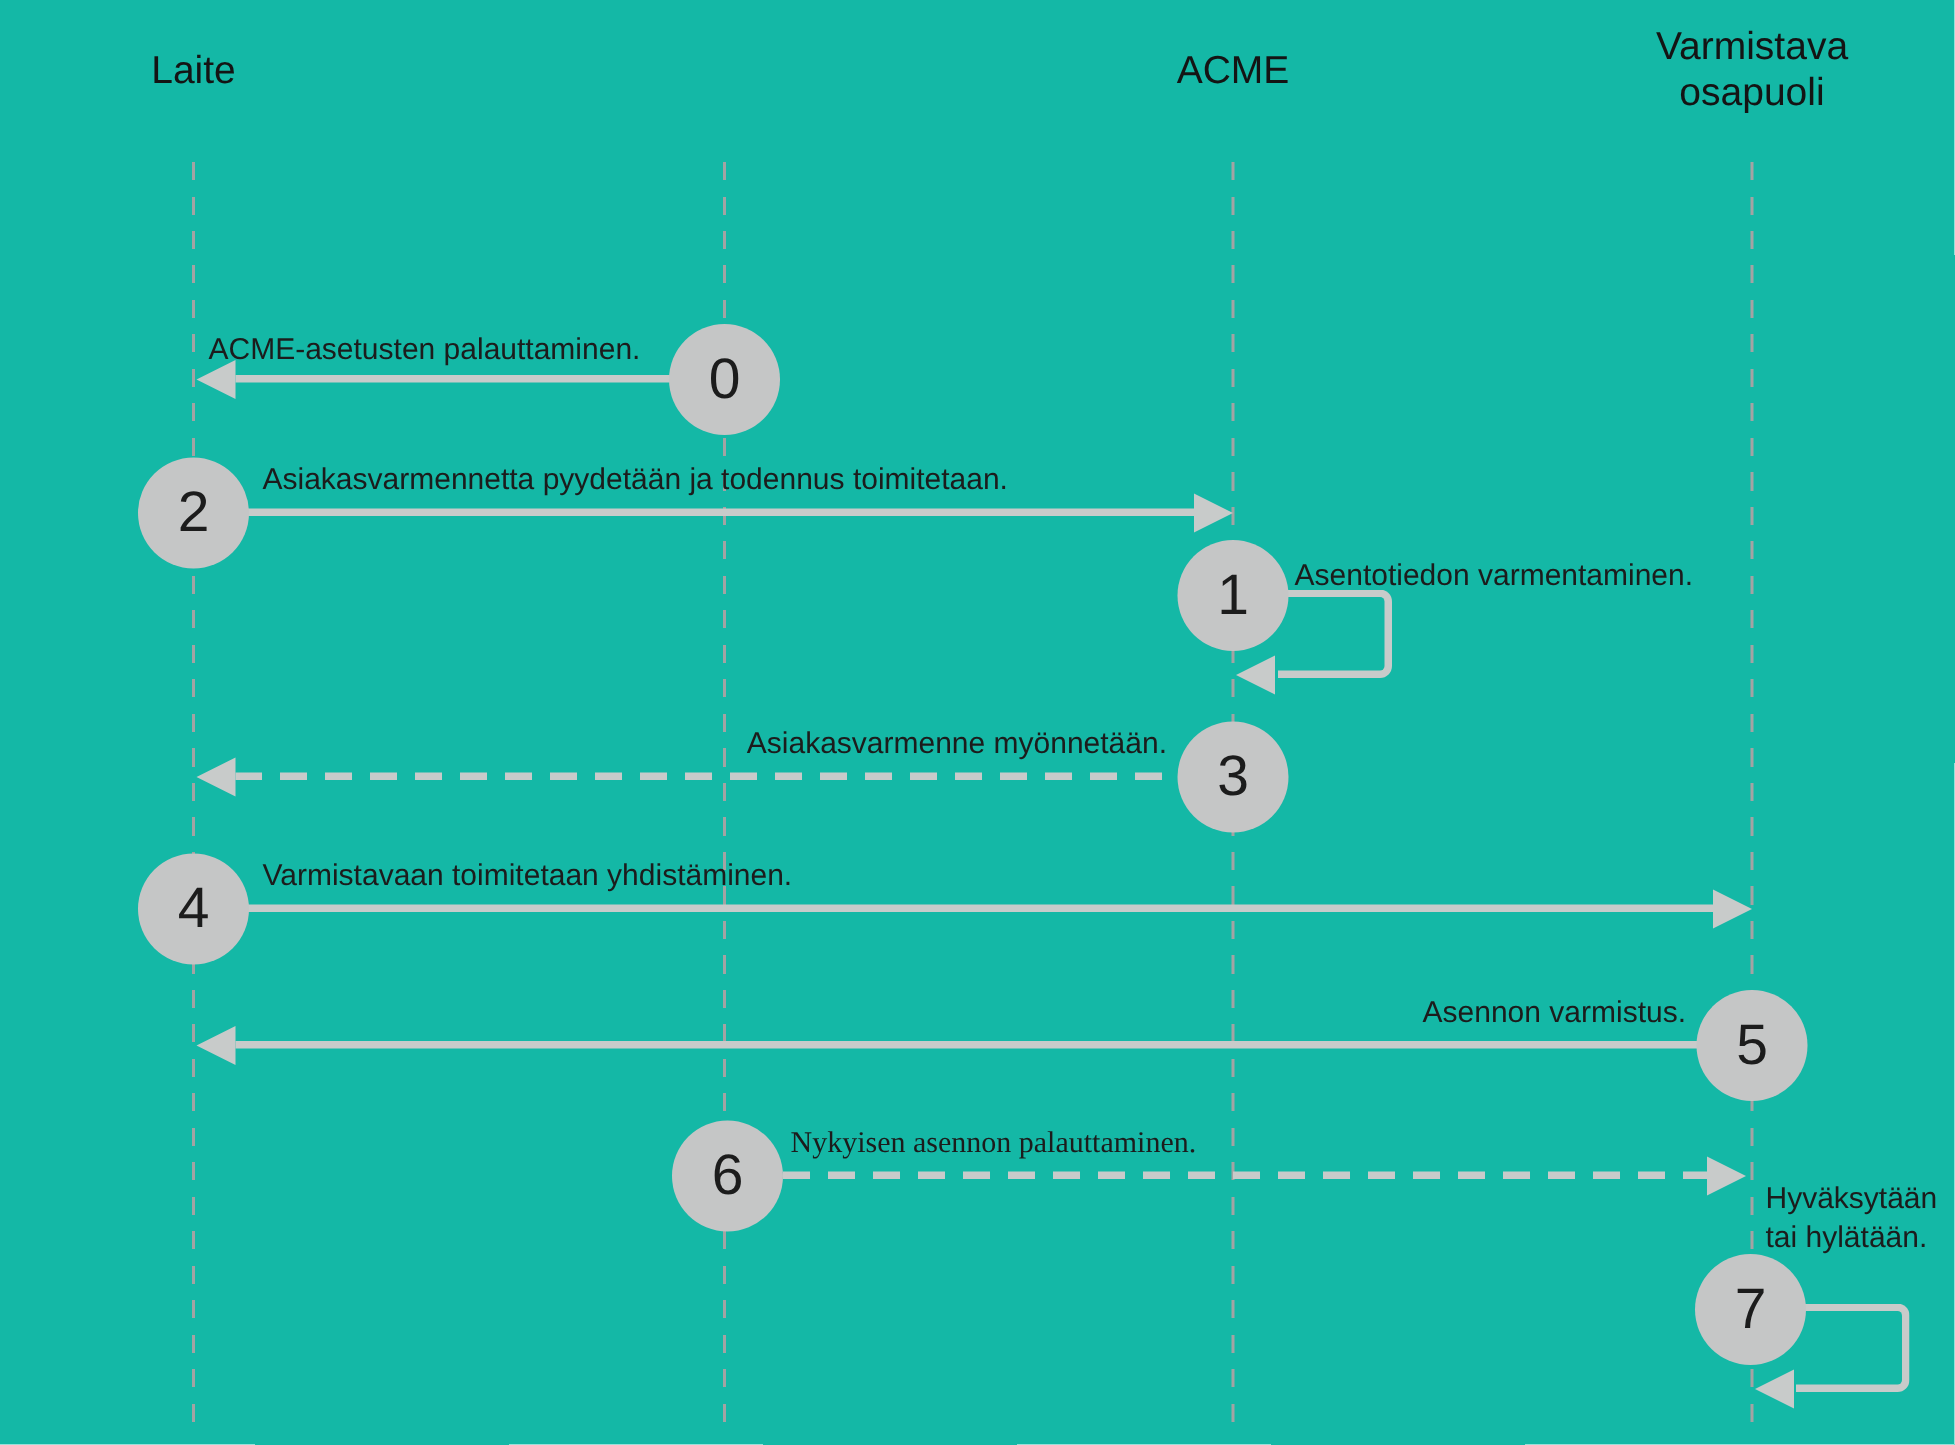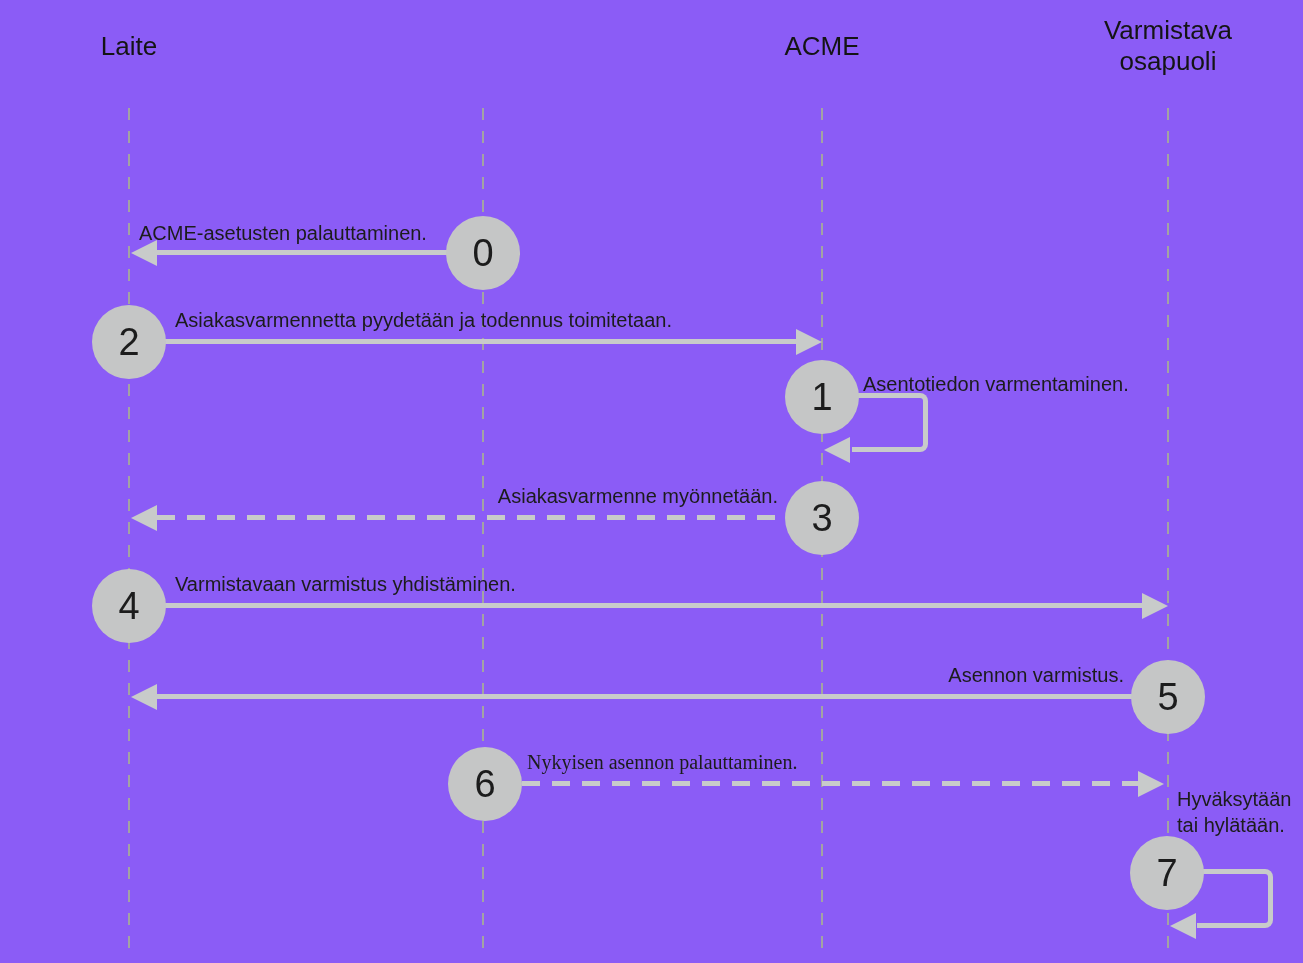--- a/index.html
+++ b/index.html
@@ -1,21 +1,21 @@
 <!DOCTYPE html>
 <html><head>
 <meta charset="utf-8">
 <style>
   html, body { margin: 0; padding: 0; background: #ffffff; }
   * { box-sizing: border-box; }
   #canvas {
     position: relative;
     width: 1303px;
     height: 963px;
-    background: #8b5cf6;
+    background: #14b8a6;
     font-family: "Liberation Sans", sans-serif;
     color: #1c1c1c;
     overflow: hidden;
   }
   .actor {
     position: absolute;
     top: 31px;
     width: 300px;
     text-align: center;
     font-size: 26px;
@@ -143,21 +143,21 @@
   <div class="msg-label right" style="left:485px; top:484px; width:293px;">Asiakasvarmenne myönnetään.</div>
   <div class="shaft dashed" style="left:157px; top:515px; width:628px;"></div>
   <div class="head-left" style="left:131px; top:505px;"></div>
   <div class="num-circle" style="left:785px; top:481px;">
     <span>3</span>
   </div>
 
   <div class="num-circle" style="left:92px; top:569px;">
     <span>4</span>
   </div>
-  <div class="msg-label" style="left:175px; top:572px;">Varmistavaan varmistus yhdistäminen.</div>
+  <div class="msg-label" style="left:175px; top:572px;">Varmistavaan toimitetaan yhdistäminen.</div>
   <div class="shaft" style="left:129px; top:603px; width:1013px;"></div>
   <div class="head-right" style="left:1142px; top:593px;"></div>
 
   <div class="msg-label right" style="left:830px; top:663px; width:294px;">Asennon varmistus.</div>
   <div class="shaft" style="left:157px; top:694px; width:1011px;"></div>
   <div class="head-left" style="left:131px; top:684px;"></div>
   <div class="num-circle" style="left:1131px; top:660px;">
     <span>5</span>
   </div>
 

